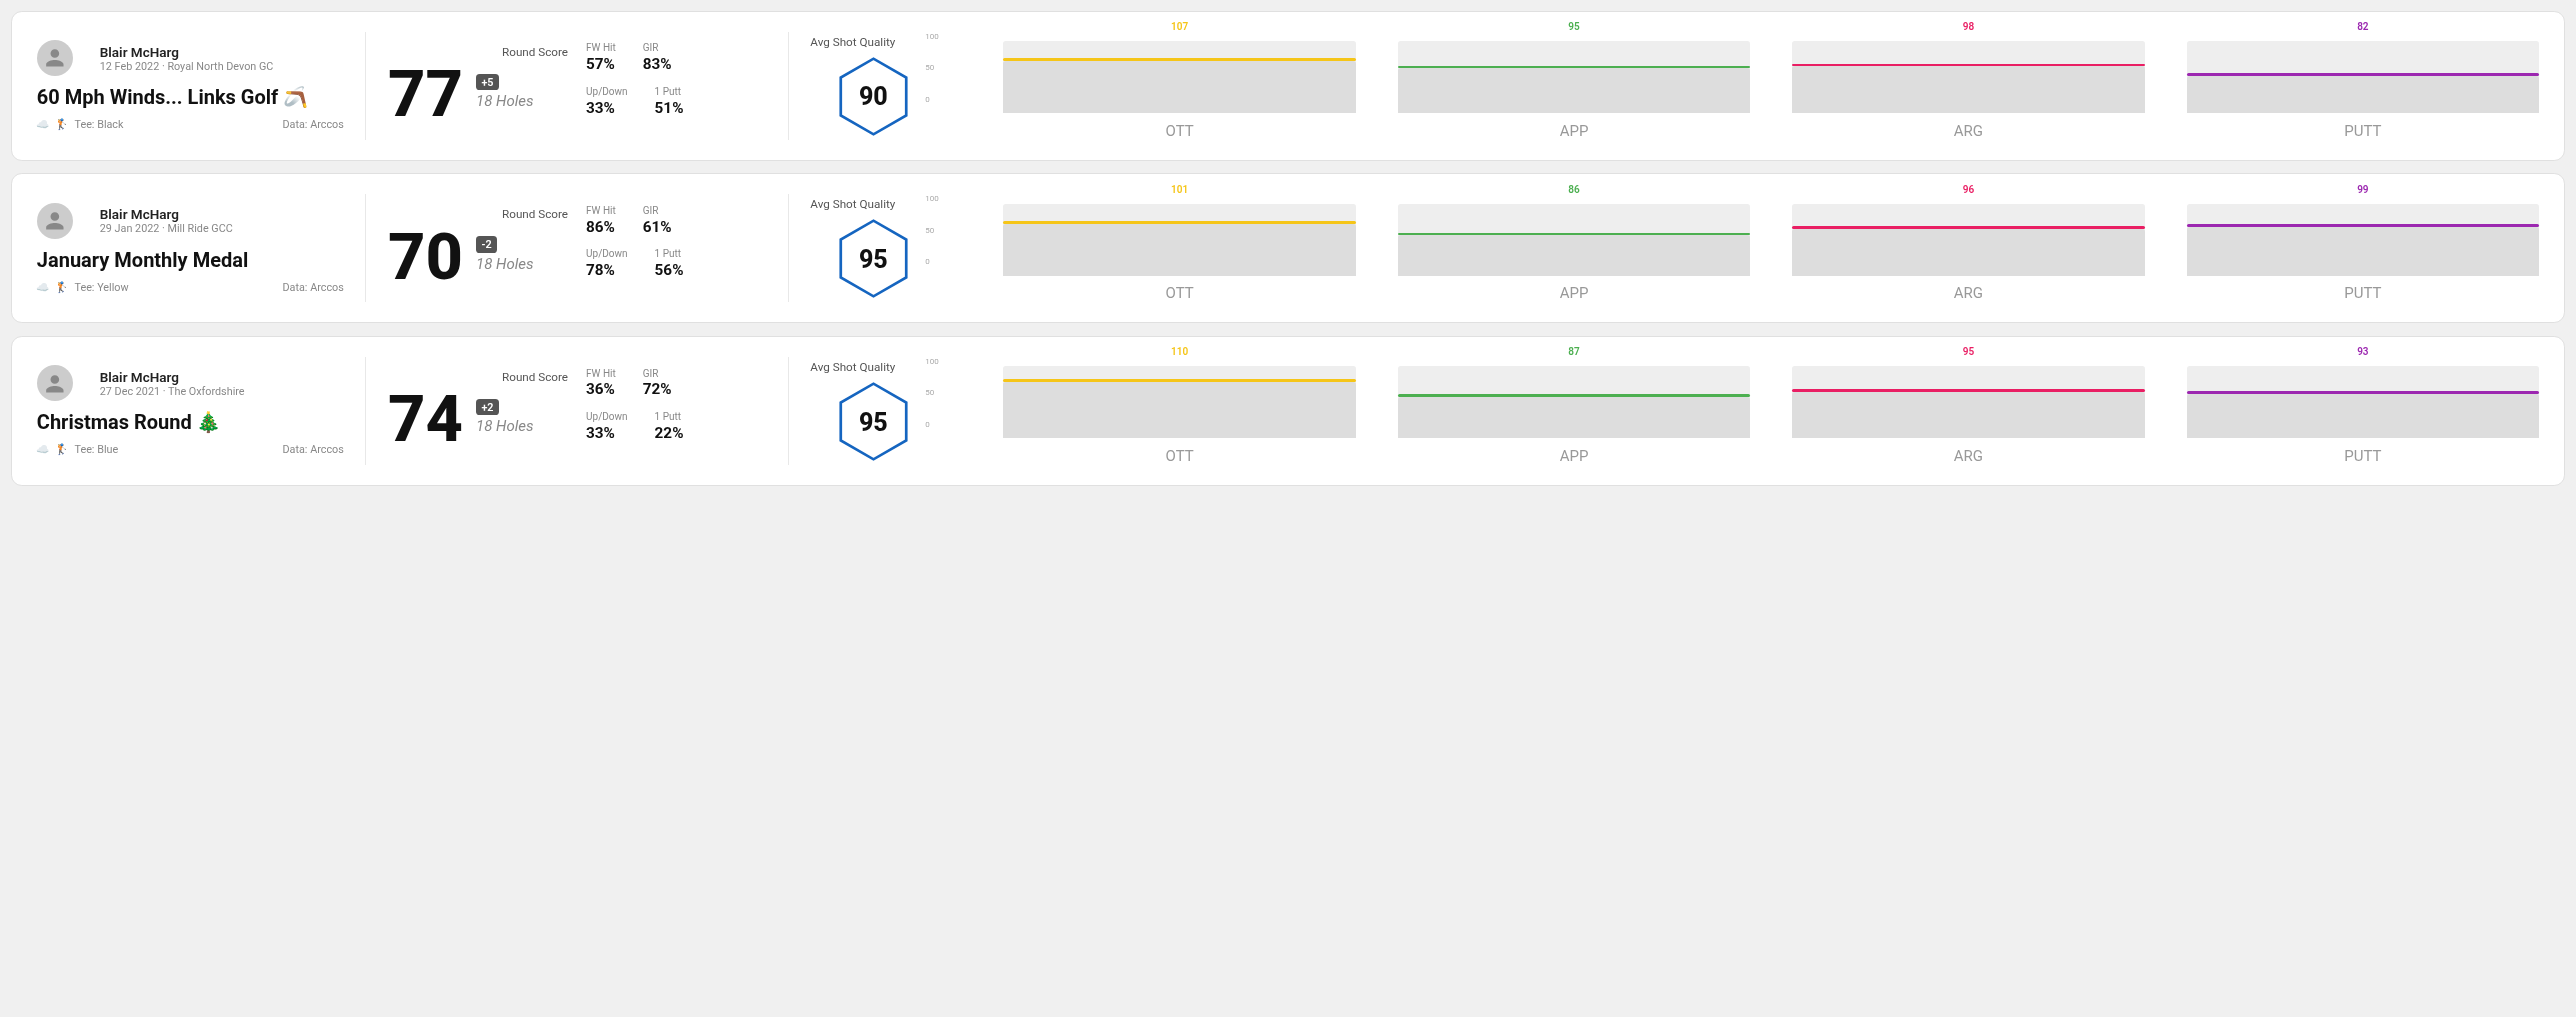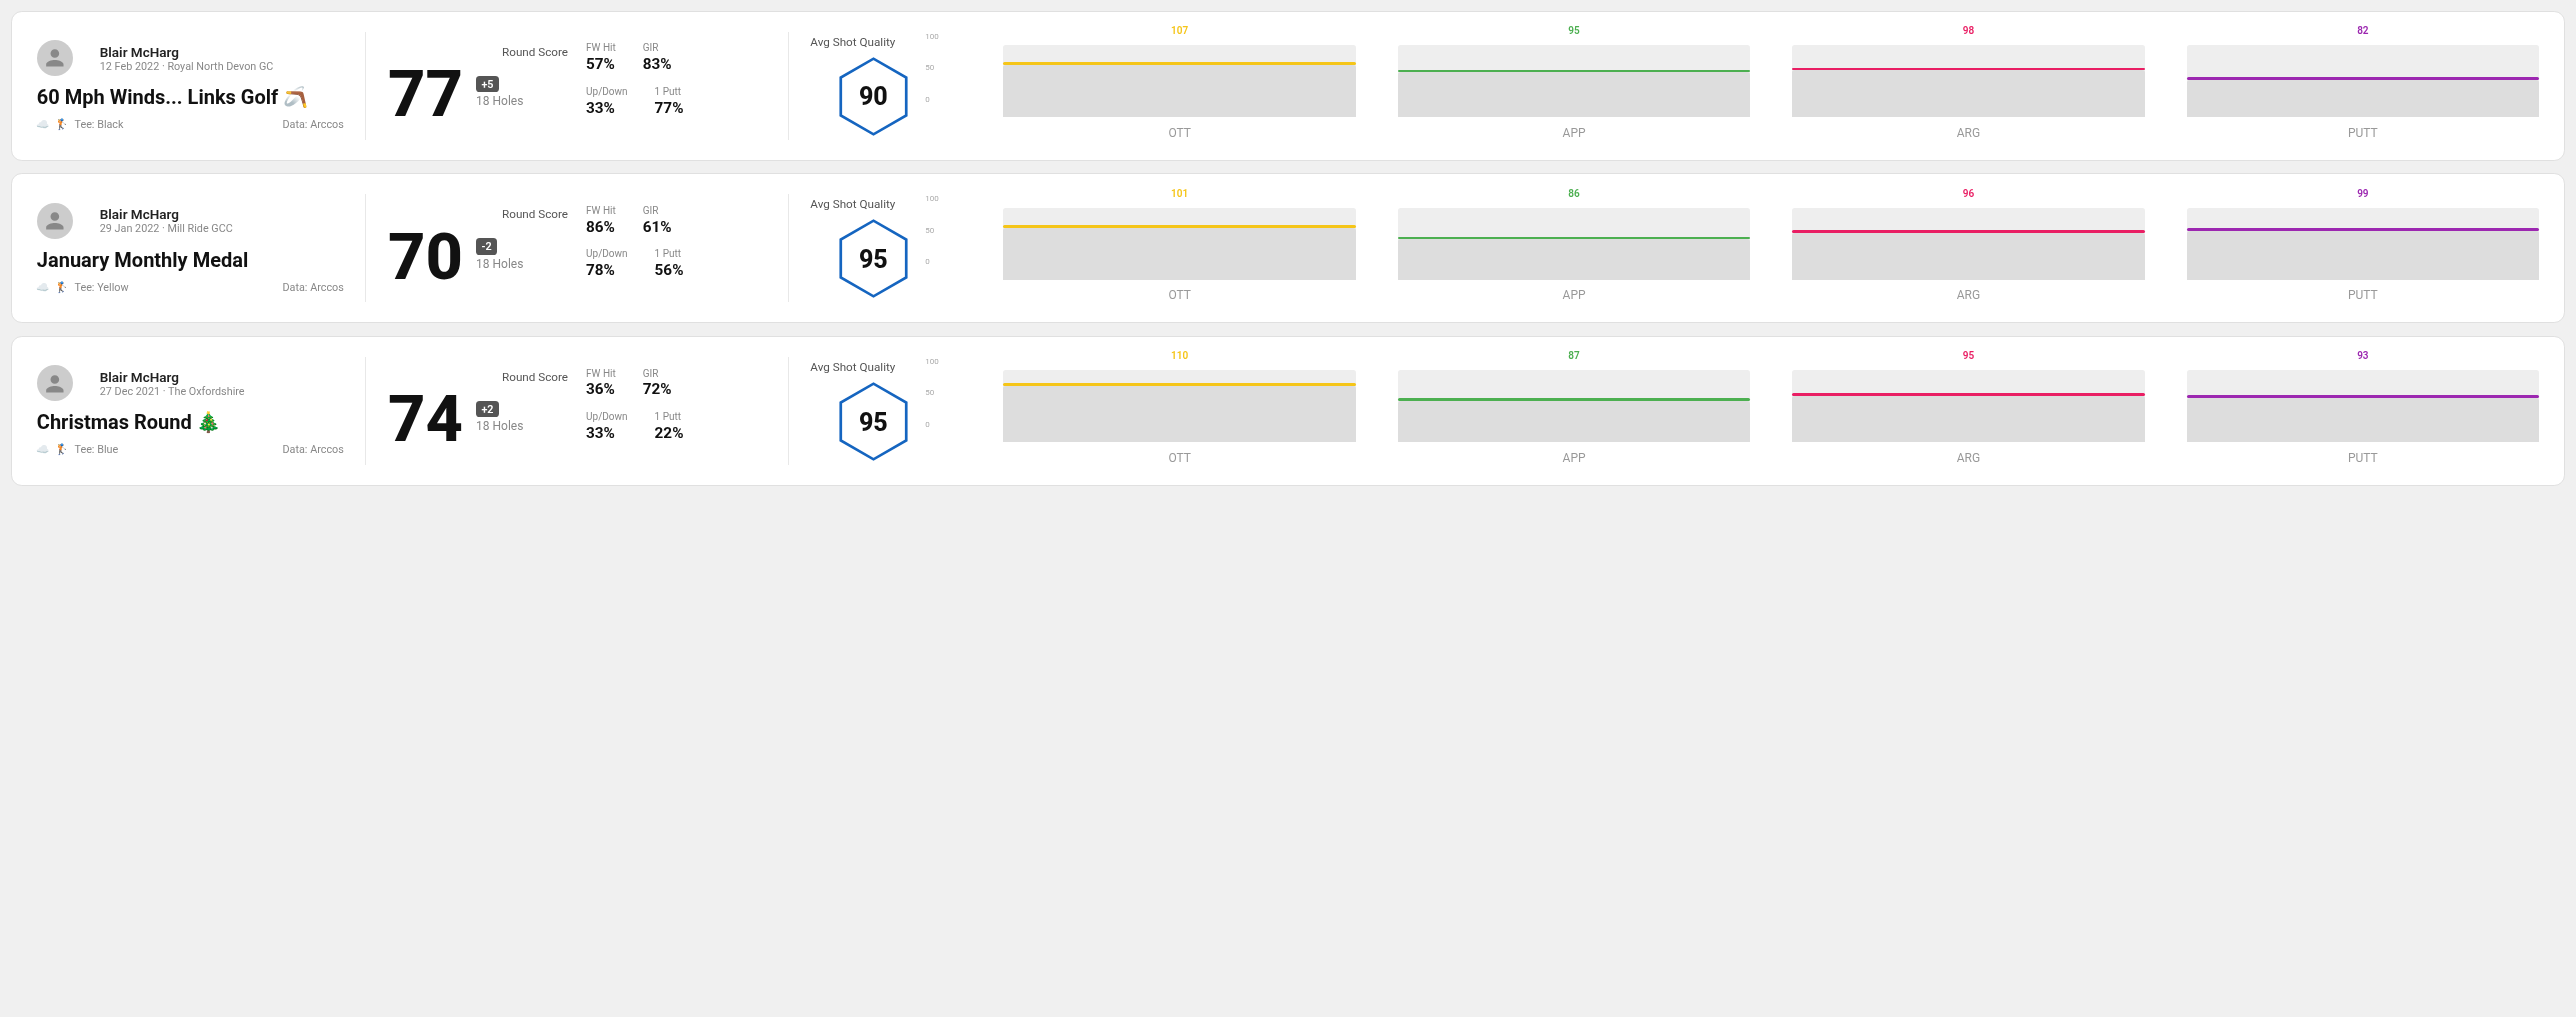--- a/index.html
+++ b/index.html
@@ -108,22 +108,23 @@
       background: #555;
       color: #fff;
       border-radius: 3.6px;
       font-size: 10.8px;
       font-weight: 600;
       padding: 1.8px 5.4px;
       display: inline-block;
       width: fit-content;
     }
     .score-holes {
-      font-size: 12px;
+      font-size: 15px;
       color: #888;
+      font-style: italic;
     }
     .stats-section {
       width: 180px;
       flex-shrink: 0;
       margin-left: 18px;
     }
     .stat-row {
       display: flex;
       gap: 27px;
       margin-bottom: 12.6px;
@@ -217,21 +218,21 @@
       position: absolute;
       bottom: 0;
     }
     .bar-line {
       position: absolute;
       width: 100%;
       height: 2.7px;
       border-radius: 1.8px;
     }
     .chart-label {
-      font-size: 12px;
+      font-size: 15px;
       color: #999;
       margin-top: 1.8px;
     }
     .chart-y-labels {
       position: absolute;
       left: -29px;
       top: 0;
       height: 72px;
       display: flex;
       flex-direction: column;
@@ -282,21 +283,21 @@
           </div>
         </div>
       </div>
       <div class="stats-section">
         <div class="stat-row">
           <div class="stat-item"><label>FW Hit</label><span class="stat-value">57%</span></div>
           <div class="stat-item"><label>GIR</label><span class="stat-value">83%</span></div>
         </div>
         <div class="stat-row">
           <div class="stat-item"><label>Up/Down</label><span class="stat-value">33%</span></div>
-          <div class="stat-item"><label>1 Putt</label><span class="stat-value">77%</span></div>
+          <div class="stat-item"><label>1 Putt</label><span class="stat-value">51%</span></div>
         </div>
       </div>
       <div class="divider-v2"></div>
       <div class="quality-section">
         <div class="quality-label">Avg Shot Quality</div>
         <div class="hexagon-wrap">
           <div class="hexagon"><svg viewBox="0 0 90 90">
               <path d="M81.37306695894642,24.000000000000004L81.37306695894642,66L45,87L8.626933041053576,66L8.626933041053576,23.999999999999996L44.99999999999999,3Z" fill="none" stroke="#1565c0" stroke-width="3"></path>
             </svg><div class="hexagon-num">90</div></div>
         </div>

